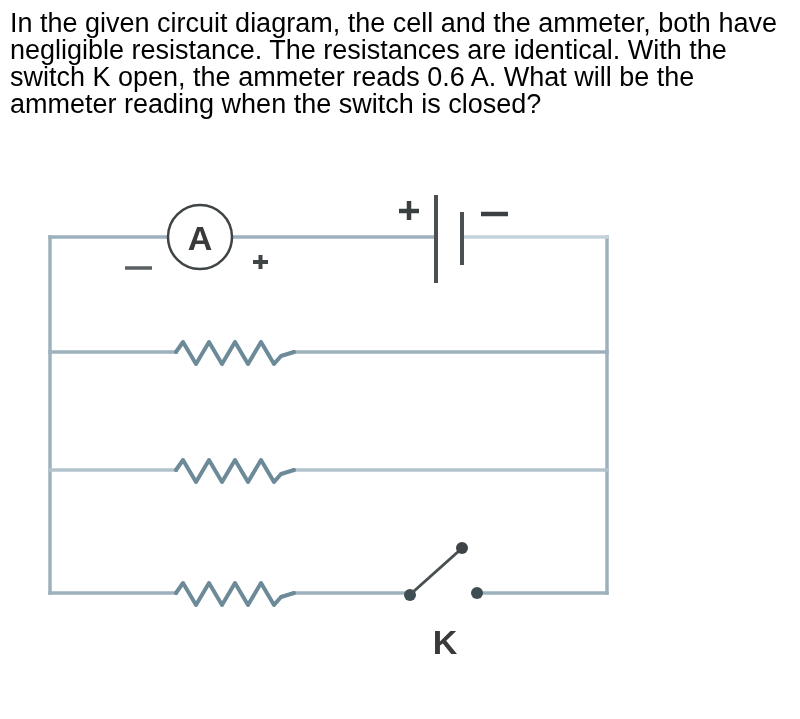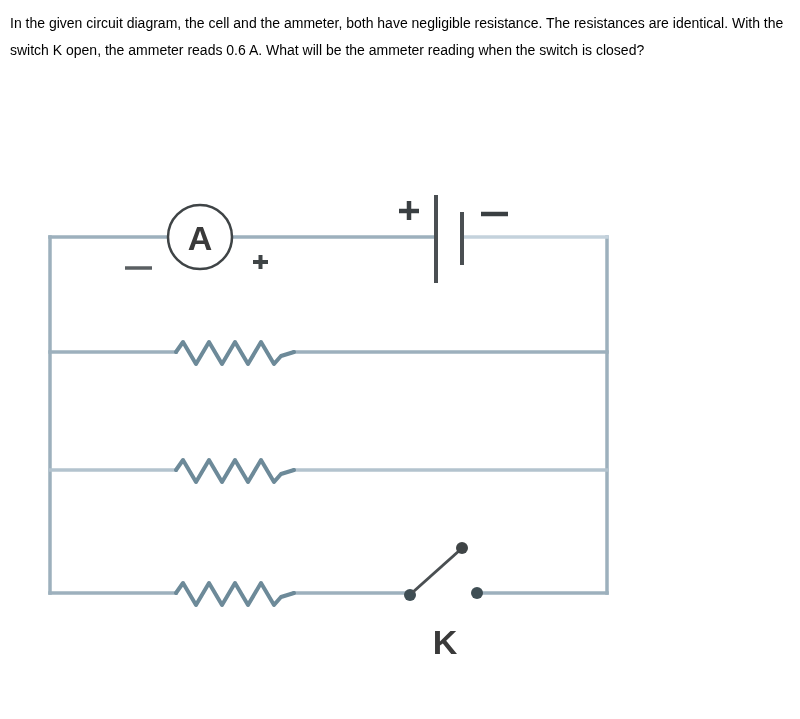--- a/index.html
+++ b/index.html
@@ -12,21 +12,21 @@
       height: 719px;
       position: relative;
       overflow: hidden;
     }
     .question {
       position: absolute;
       left: 10px;
       top: 10px;
       width: 785px;
       font-family: "Liberation Sans", sans-serif;
-      font-size: 14px;
+      font-size: 27px;
       line-height: 27px;
       color: #000000;
       margin: 0;
     }
     .figure {
       position: absolute;
       left: 0;
       top: 0;
       width: 800px;
       height: 719px;

